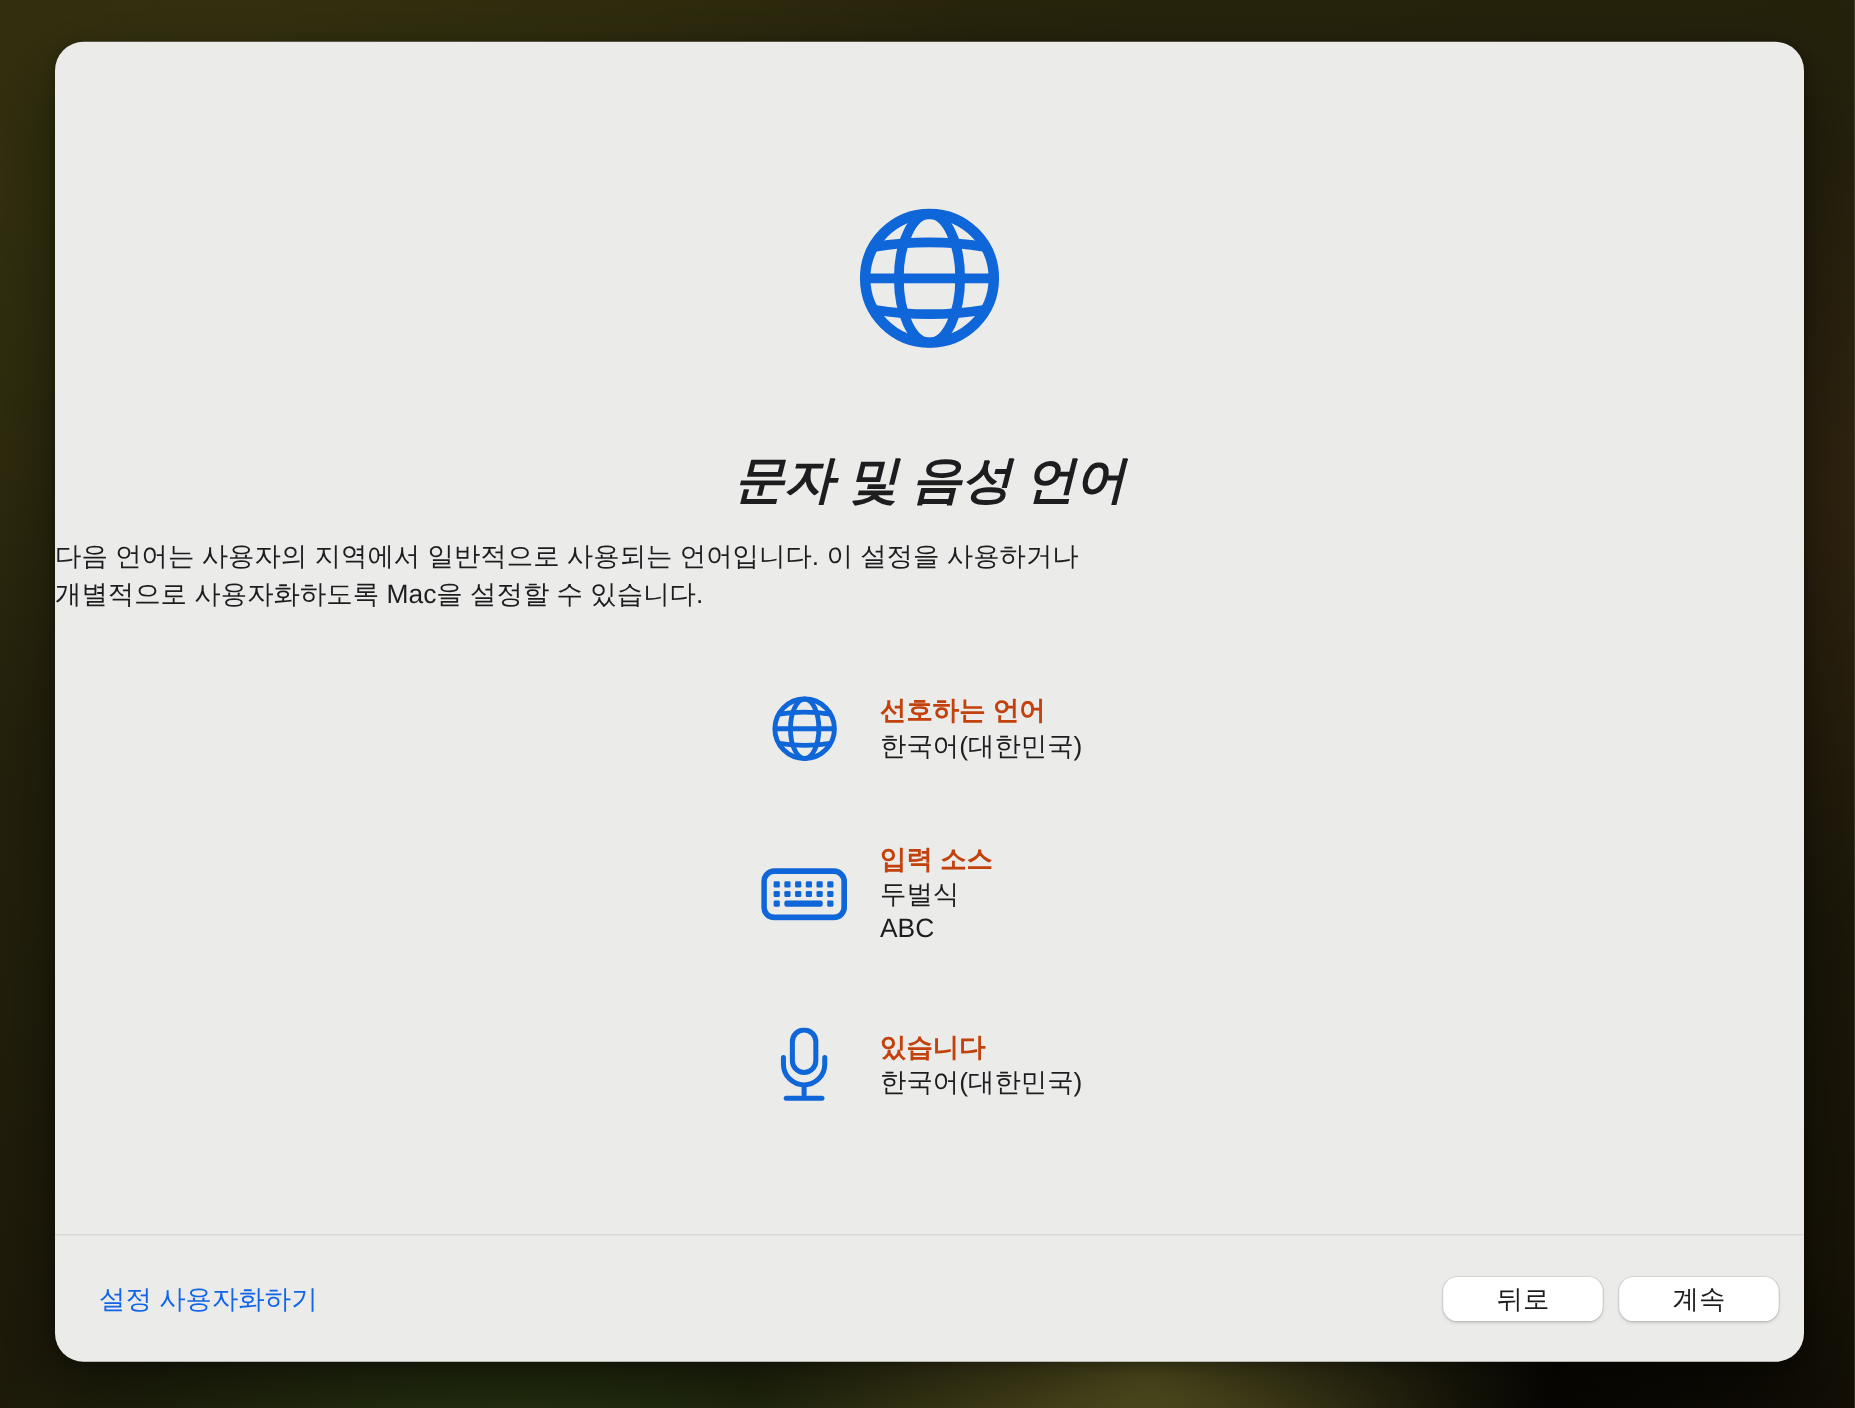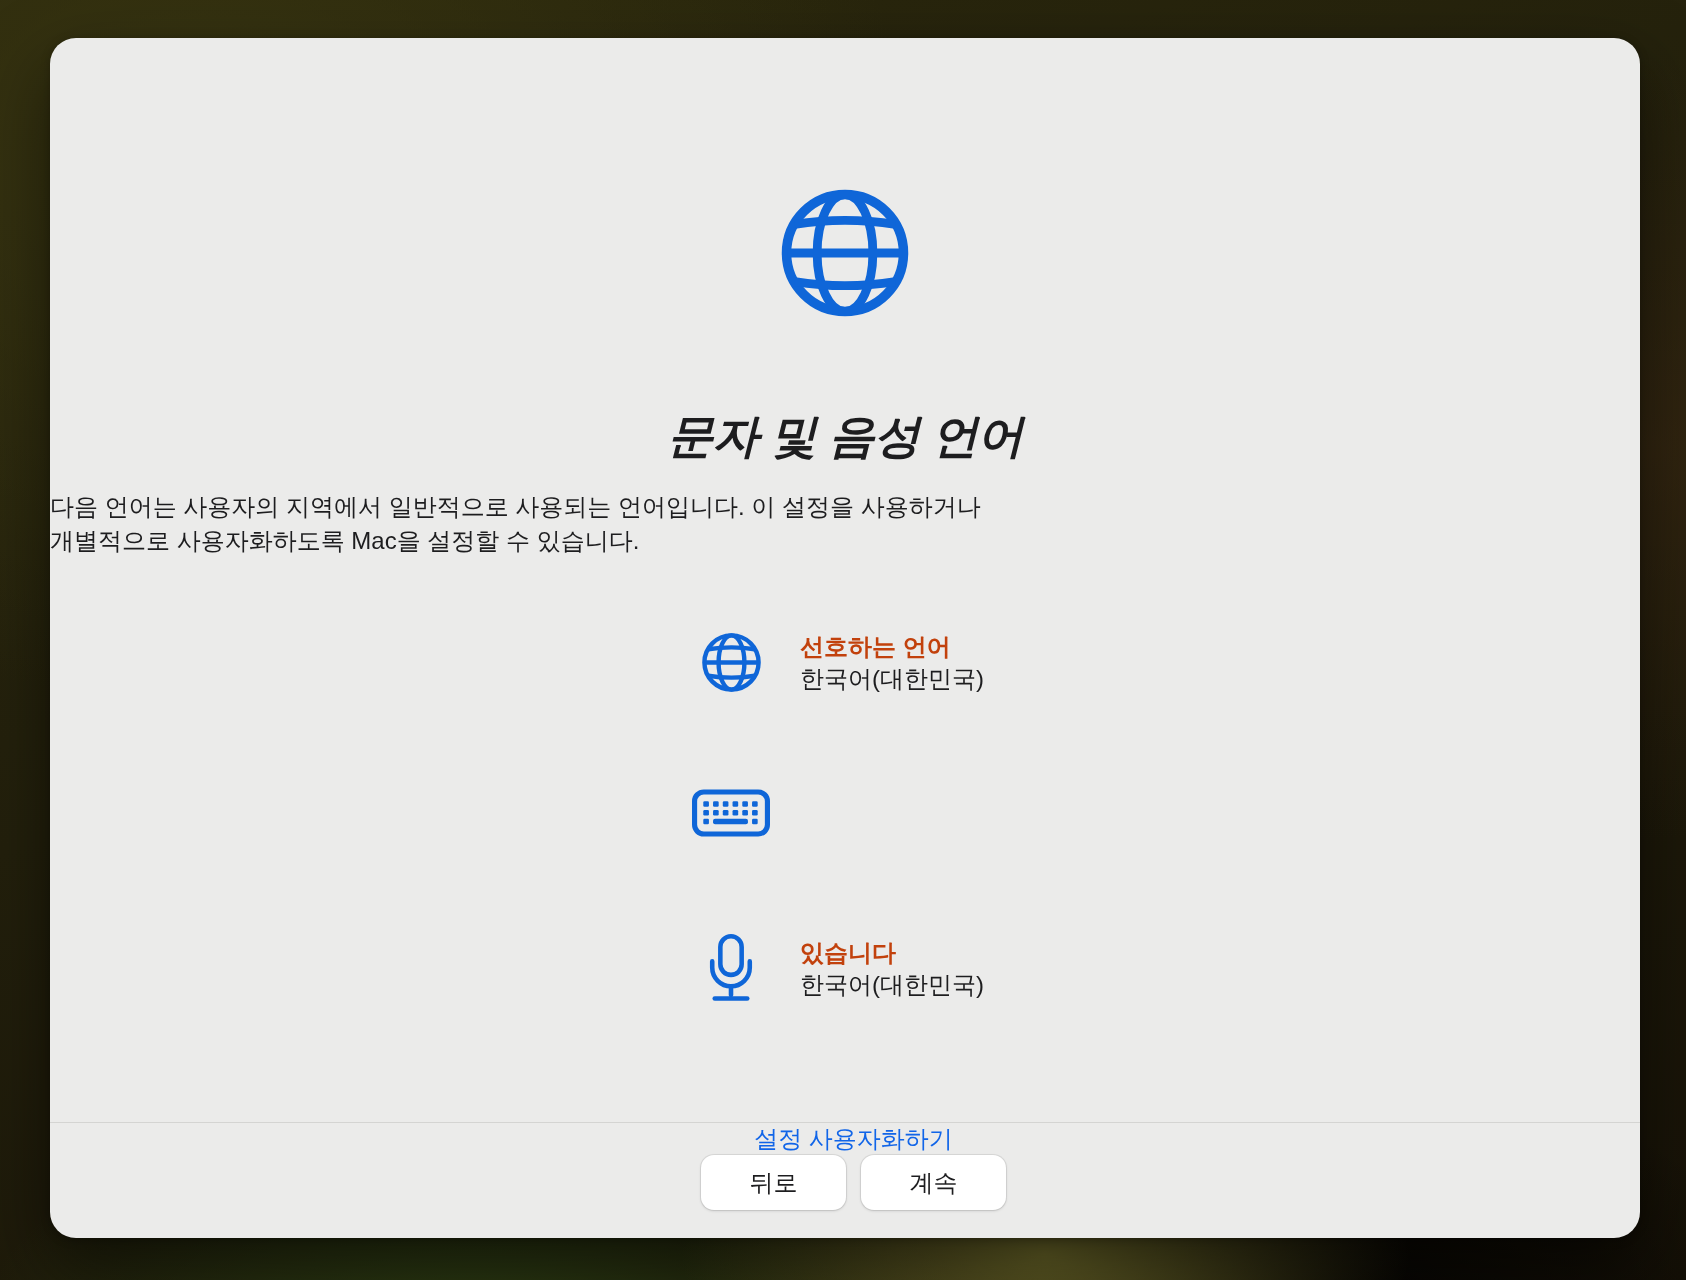--- a/index.html
+++ b/index.html
@@ -61,33 +61,32 @@
   .item-label{
     font-size:24px;font-weight:700;color:#c2410c;line-height:32px;
   }
   .item-value{
     font-size:24px;color:#1d1d1f;line-height:31px;
   }
   .footer{
     position:absolute;left:0;right:0;bottom:0;
     height:116px;
     border-top:1px solid #d4d4d2;
-    display:flex;align-items:center;
+    display:flex;align-items:center;justify-content:space-between;
     padding:0 23px 0 40px;
     box-sizing:border-box;
-    flex-direction:column;
   }
   .link{
     font-size:24px;color:#1165e8;
     text-decoration:none;
     cursor:pointer;
   }
   .btn-group{display:flex;gap:15px;}
   .btn{
-    width:145px;height:55px;
+    width:145px;height:40px;
     background:#ffffff;
     border:0;
     border-radius:13px;
     box-shadow:0 0 0 1px rgba(0,0,0,0.07), 0 1px 3px rgba(0,0,0,0.14);
     font-size:24px;color:#1d1d1f;
     font-family:Liberation Serif, serif;
     display:flex;align-items:center;justify-content:center;
     cursor:pointer;
   }
   svg{display:block;}
@@ -147,20 +146,25 @@
           <rect x="20.5" y="20" width="5.5" height="5.5" rx="1.2"></rect>
           <rect x="30" y="20" width="5.5" height="5.5" rx="1.2"></rect>
           <rect x="39.5" y="20" width="5.5" height="5.5" rx="1.2"></rect>
           <rect x="49" y="20" width="5.5" height="5.5" rx="1.2"></rect>
           <rect x="58.5" y="20" width="5.5" height="5.5" rx="1.2"></rect>
           <rect x="11" y="28.5" width="5.5" height="5.5" rx="1.2"></rect>
           <rect x="20.5" y="28.5" width="34" height="5.5" rx="2"></rect>
           <rect x="58.5" y="28.5" width="5.5" height="5.5" rx="1.2"></rect>
         </svg>
       </div>
+      <div class="item-text">
+        <div class="item-label">입력 소스</div>
+        <div class="item-value">두벌식</div>
+        <div class="item-value">ABC</div>
+      </div>
     </div>
 
     <div class="item item-3">
       <div class="icon-box accent">
         <svg width="44" height="68" viewBox="0 0 42 67" fill="none" stroke="currentColor" stroke-width="4.5" stroke-linecap="round">
           <rect x="10.5" y="2.3" width="21" height="38" rx="10.5"></rect>
           <path d="M2.5 27 v6 a18.5 18.5 0 0 0 37 0 v-6"></path>
           <path d="M21 52 V 60"></path>
           <path d="M5 63.5 H 37"></path>
         </svg>

